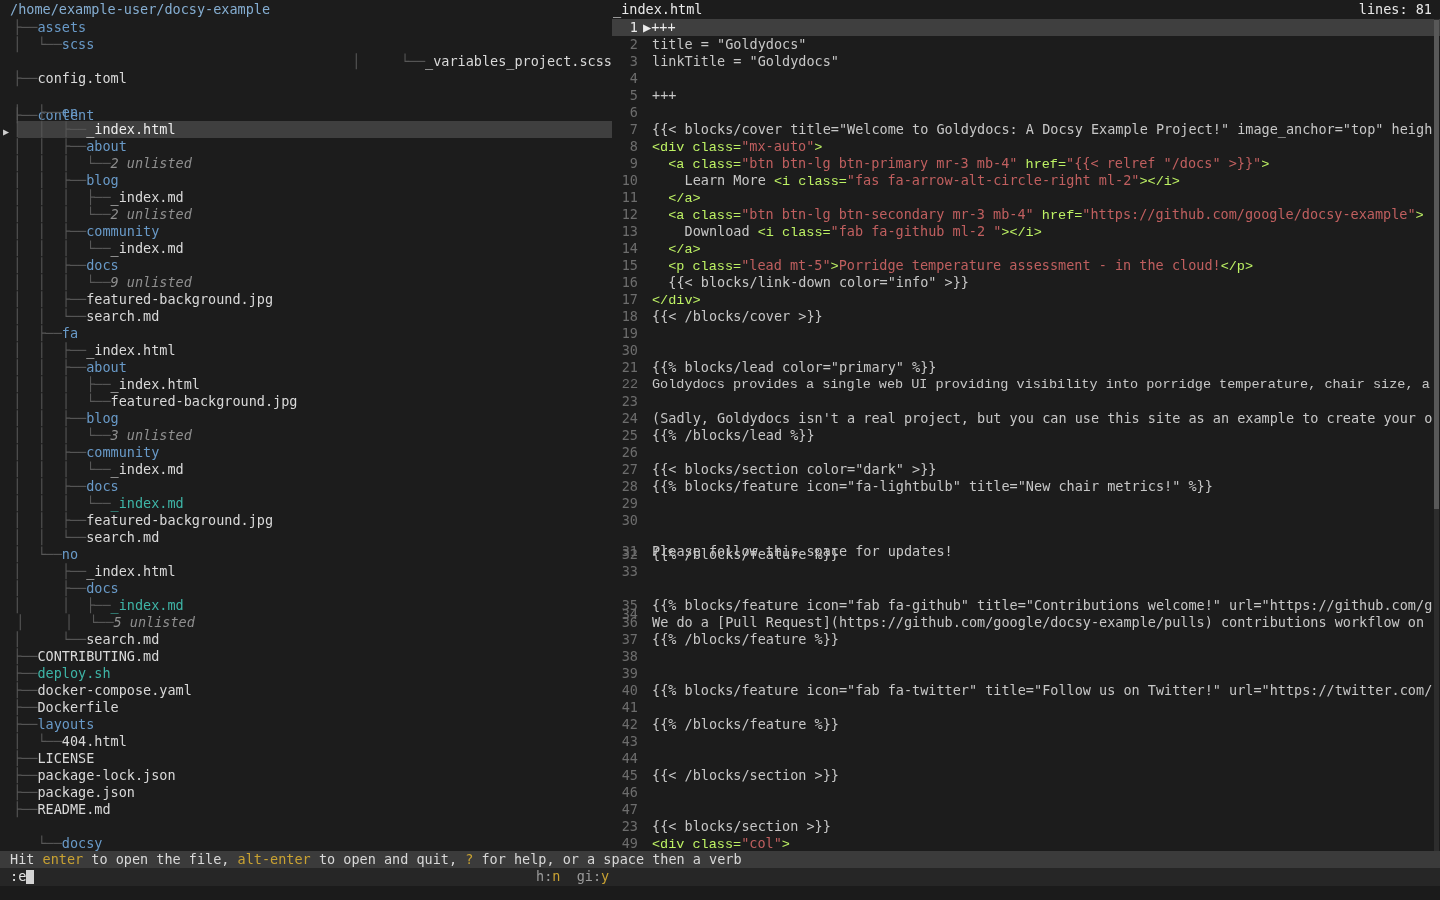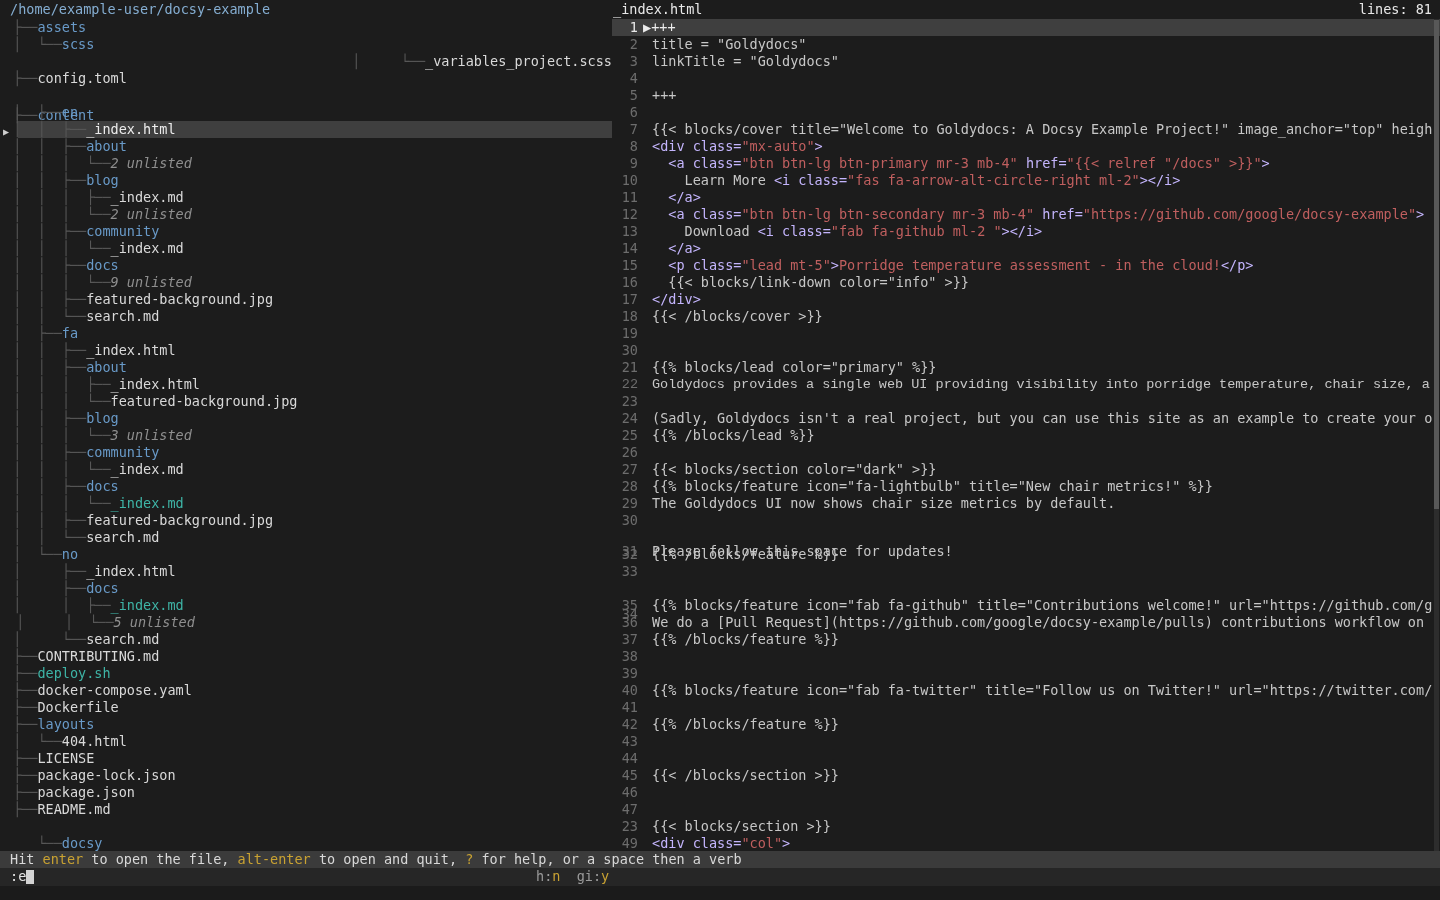--- a/index.html
+++ b/index.html
@@ -28,21 +28,21 @@
   .c-selname{color:#ececec;}
   #sel-arrow{position:absolute;left:3px;width:12px;color:#cfcfcf;font-size:10px;}
   
   .crow{position:absolute;left:0;width:828px;height:17px;white-space:pre;overflow:hidden;}
   .crow.sel{background:#3f3f3f;}
   .lnum{position:absolute;left:0;top:0;width:26px;text-align:right;color:#6d6d6d;}
   .crow.sel .lnum{color:#e8e8e8;}
   .ctext{position:absolute;left:40px;top:0;white-space:pre;}
   .crow.sel .ctext{left:31px;}
   .c-d{color:#c7c7c7;}
-  .c-g{color:#c4b5fd;}
+  .c-g{color:#bef264;font-family:Liberation Mono, monospace;}
   .c-s{color:#c05f5f;}
   .c-w{color:#ececec;}
   
   #scrollbar-track{position:absolute;right:1px;top:19px;width:5px;height:833px;background:#2d2d2d;}
   #scrollbar-thumb{position:absolute;left:0;top:1px;width:5px;height:489px;background:#585858;}
   
   #status-bar{position:absolute;left:0;top:851px;width:1440px;height:17px;background:#3b3b3b;white-space:pre;padding-left:10px;box-sizing:border-box;color:#d8d8d8;}
   .c-y{color:#c9a232;}
   #input-bar{position:absolute;left:0;top:868px;width:1440px;height:18px;background:#262626;white-space:pre;}
   #input-value{position:absolute;left:10px;top:0;color:#e6e6e6;}
@@ -138,21 +138,21 @@
         <div class="crow" style="top: 325px;"><span class="lnum">19</span><span class="ctext"></span></div>
         <div class="crow" style="top: 342px;"><span class="lnum">30</span><span class="ctext"></span></div>
         <div class="crow" style="top: 359px;"><span class="lnum">21</span><span class="ctext"><span class="c-d">{{% blocks/lead color="primary" %}}</span></span></div>
         <div class="crow" style="top: 376px; font-family: Liberation Mono, monospace;"><span class="lnum">22</span><span class="ctext"><span class="c-d">Goldydocs provides a single web UI providing visibility into porridge temperature, chair size, a</span></span></div>
         <div class="crow" style="top: 393px;"><span class="lnum">23</span><span class="ctext"></span></div>
         <div class="crow" style="top: 410px;"><span class="lnum">24</span><span class="ctext"><span class="c-d">(Sadly, Goldydocs isn't a real project, but you can use this site as an example to create your o</span></span></div>
         <div class="crow" style="top: 427px;"><span class="lnum">25</span><span class="ctext"><span class="c-d">{{% /blocks/lead %}}</span></span></div>
         <div class="crow" style="top: 444px;"><span class="lnum">26</span><span class="ctext"></span></div>
         <div class="crow" style="top: 461px;"><span class="lnum">27</span><span class="ctext"><span class="c-d">{{&lt; blocks/section color="dark" &gt;}}</span></span></div>
         <div class="crow" style="top: 478px;"><span class="lnum">28</span><span class="ctext"><span class="c-d">{{% blocks/feature icon="fa-lightbulb" title="New chair metrics!" %}}</span></span></div>
-        <div class="crow" style="top: 495px;"><span class="lnum">29</span><span class="ctext"><span class="c-d">The Goldydocs UI now shows chair size metrics by default.</span></span></div>
+        <div class="crow" style="top: 495px;"><span class="lnum">29</span></div>
         <div class="crow" style="top: 512px;"><span class="lnum">30</span><span class="ctext"></span></div>
         <div class="crow" style="top: 543px;"><span class="lnum">31</span><span class="ctext"><span class="c-d">Please follow this space for updates!</span></span></div>
         <div class="crow" style="top: 546px;"><span class="lnum">32</span><span class="ctext"><span class="c-d">{{% /blocks/feature %}}</span></span></div>
         <div class="crow" style="top: 563px;"><span class="lnum">33</span><span class="ctext"></span></div>
         <div class="crow" style="top: 580px; margin-top: 26px;"><span class="lnum">34</span><span class="ctext"></span></div>
         <div class="crow" style="top: 597px;"><span class="lnum">35</span><span class="ctext"><span class="c-d">{{% blocks/feature icon="fab fa-github" title="Contributions welcome!" url="https://github.com/g</span></span></div>
         <div class="crow" style="top: 614px;"><span class="lnum">36</span><span class="ctext"><span class="c-d">We do a [Pull Request](https://github.com/google/docsy-example/pulls) contributions workflow on</span></span></div>
         <div class="crow" style="top: 631px;"><span class="lnum">37</span><span class="ctext"><span class="c-d">{{% /blocks/feature %}}</span></span></div>
         <div class="crow" style="top: 648px;"><span class="lnum">38</span><span class="ctext"></span></div>
         <div class="crow" style="top: 665px;"><span class="lnum">39</span><span class="ctext"></span></div>

